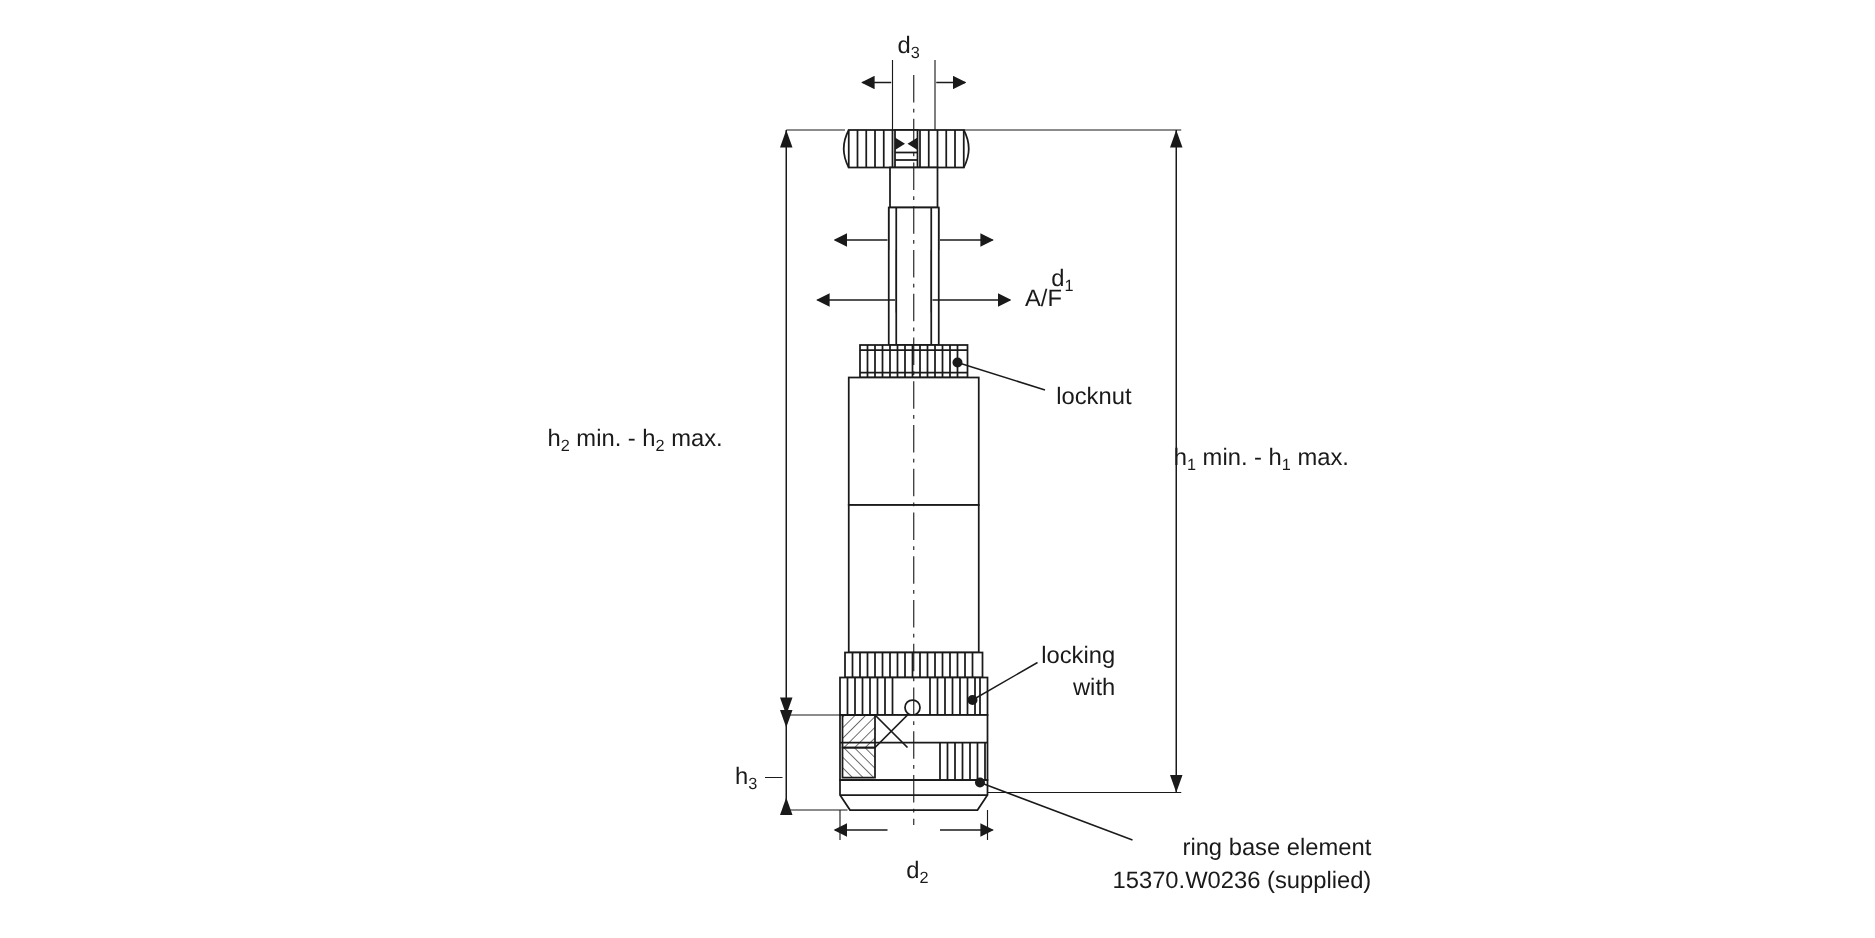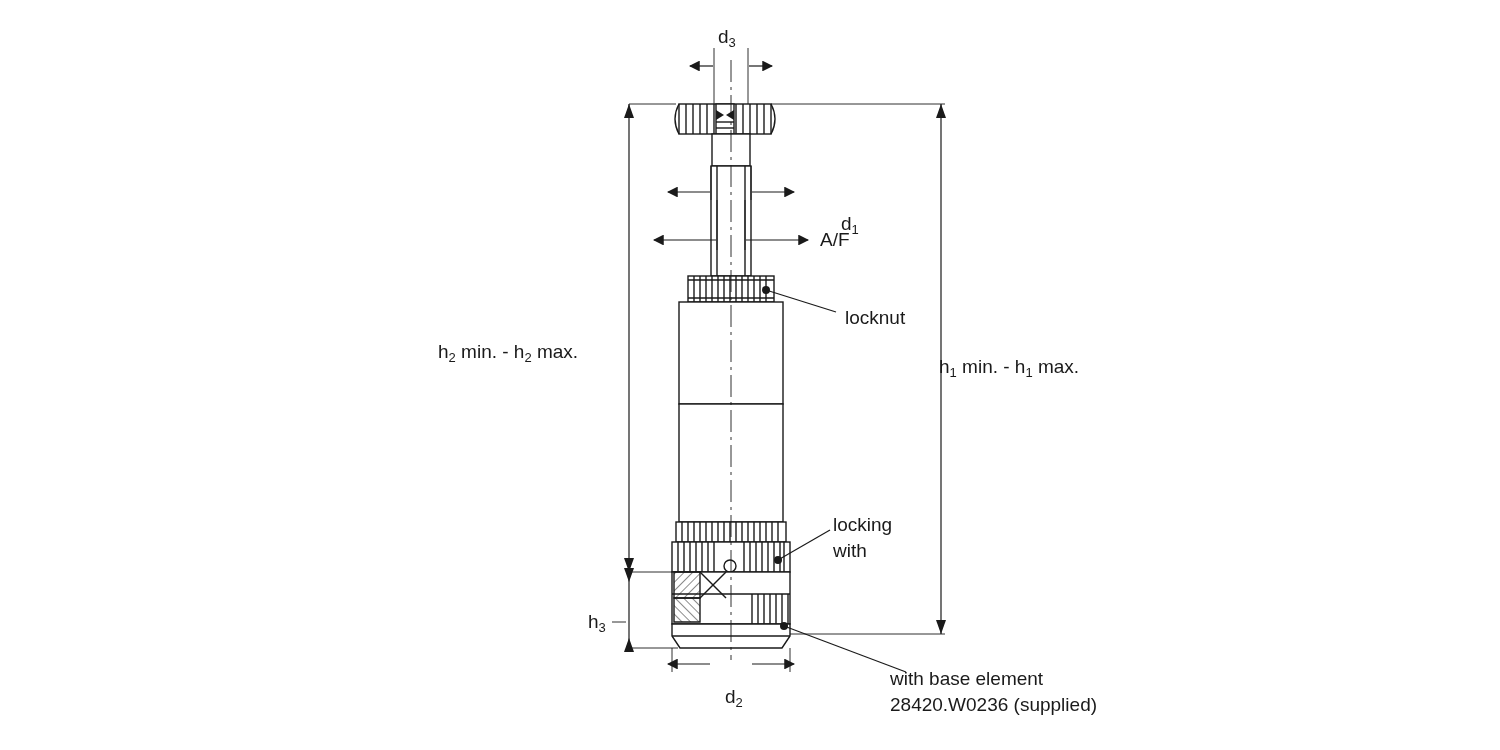--- a/index.html
+++ b/index.html
@@ -31,21 +31,21 @@
     color: #1a1a1a;
     white-space: nowrap;
     line-height: 1.25;
   }
   .lbl sub {
     font-size: 13px;
     vertical-align: baseline;
     position: relative;
     top: 4px;
   }
-  .lbl.two-line { line-height: 1.35; }
+  .lbl.two-line { line-height: 1.35; text-align: right; }
 </style>
 </head>
 <body>
 
 <div id="stage">
 
   <svg id="drawing" width="1500" height="750" viewBox="0 0 1500 750">
     <defs>
       <pattern id="hatch" width="6" height="6" patternUnits="userSpaceOnUse" patternTransform="rotate(45)">
         <line x1="0" y1="0" x2="0" y2="6" stroke="#1a1a1a" stroke-width="1"></line>
@@ -247,17 +247,17 @@
   <div class="lbl" style="left:939px; top:355px;"><span>h</span><sub>1</sub><span> min. - h</span><sub>1</sub><span> max.</span></div>
 
   <div class="lbl" style="left:845px; top:306px;">locknut</div>
 
   <div class="lbl two-line" style="left:833px; top:512px;">
     <div>locking</div>
     <div>with</div>
   </div>
 
   <div class="lbl two-line" style="left:890px; top:666px;">
-    <div>with base element</div>
-    <div>28420.W0236 (supplied)</div>
+    <div>ring base element</div>
+    <div>15370.W0236 (supplied)</div>
   </div>
 
 </div>
 
 </body></html>

